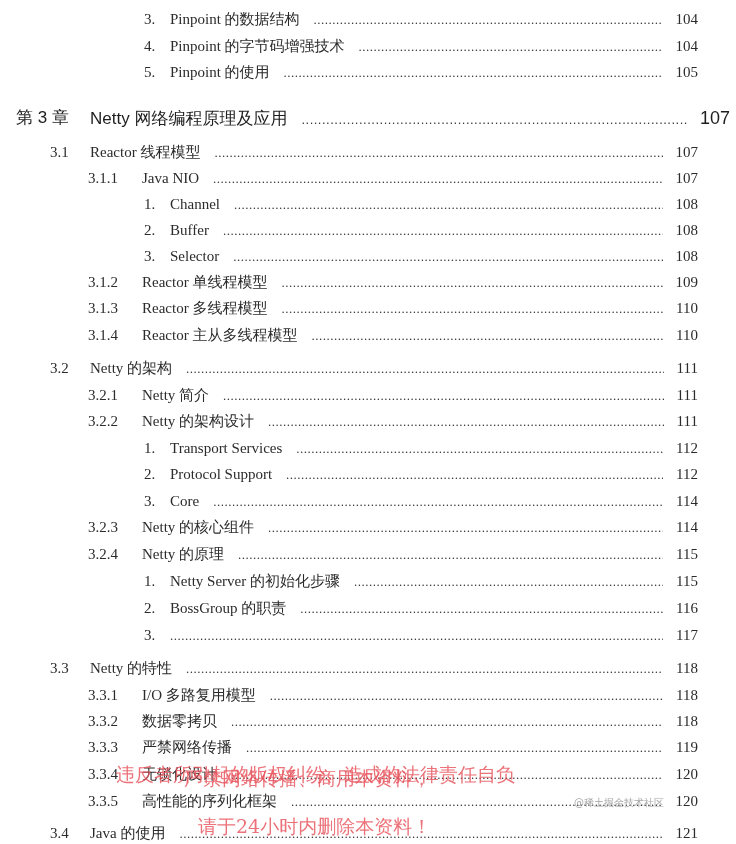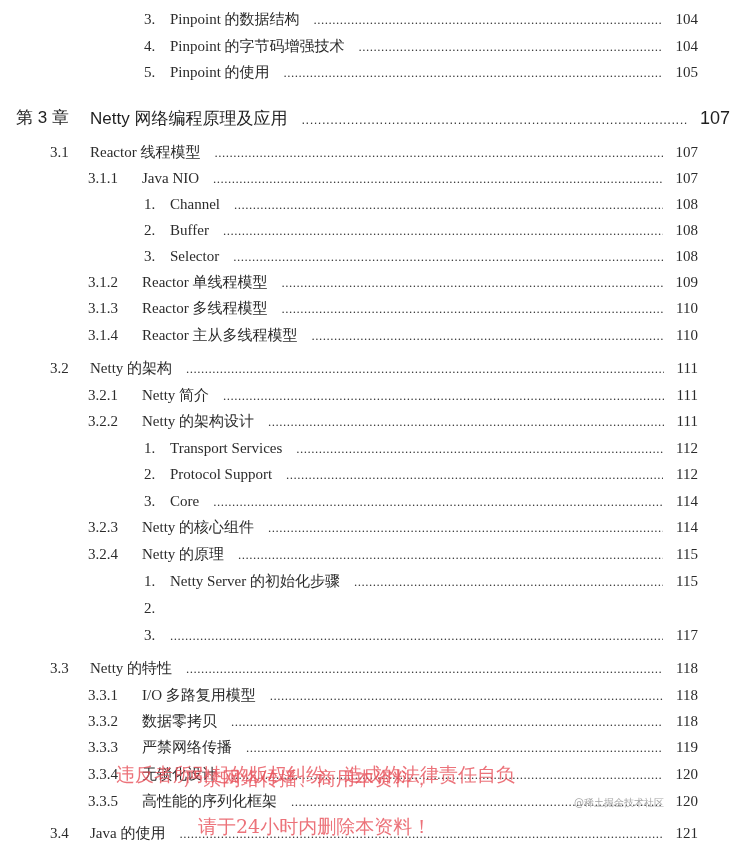--- a/index.html
+++ b/index.html
@@ -199,20 +199,25 @@
   <div class="row lvl3" style="top:569px">
     <span class="num">1.</span>
     <span class="lead">
         <span class="title">Netty Server 的初始化步骤</span>
         <span class="dots"></span>
         <span class="page">115</span>
       </span>
   </div>
   <div class="row lvl3" style="top:596px">
     <span class="num">2.</span>
+    <span class="lead">
+        <span class="title">BossGroup 的职责</span>
+        <span class="dots"></span>
+        <span class="page">116</span>
+      </span>
   </div>
   <div class="row lvl3" style="top:623px">
     <span class="num">3.</span>
     <span class="lead">
         <span class="dots"></span>
         <span class="page">117</span>
       </span>
   </div>
   <div class="row lvl1" style="top:656px">
     <span class="num">3.3</span>

